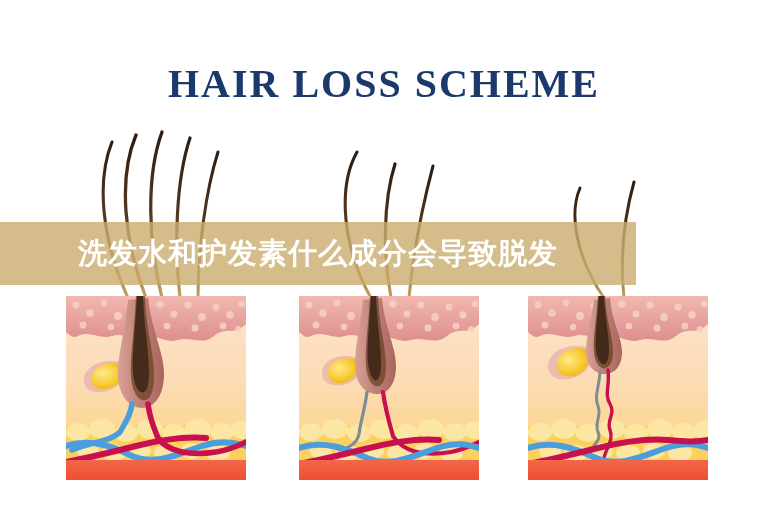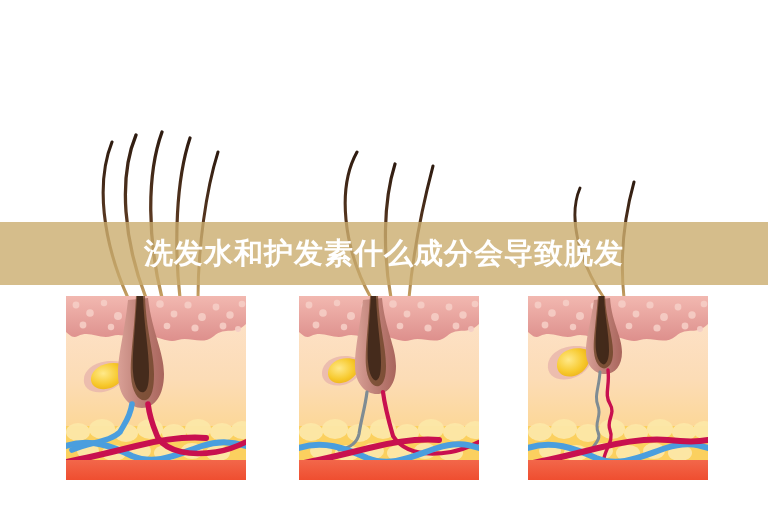--- a/index.html
+++ b/index.html
@@ -22,35 +22,36 @@
   .panel{position:absolute;top:130px;width:180px;height:350px;}
   .panel.p1{left:66px;}
   .panel.p2{left:299px;}
   .panel.p3{left:528px;}
 
   .hairzone{position:absolute;left:0;top:0;width:180px;height:168px;overflow:visible;}
   .skin{position:absolute;left:0;top:166px;width:180px;height:184px;overflow:hidden;}
 
   
   .banner{
-    position:absolute;left:0;top:222px;width:768px;height:63px;
+    position:absolute;left:0;top:222px;width:636px;height:63px;
     background:rgba(203,172,110,0.80);
     display:flex;align-items:center;justify-content:center;text-align:right;
   }
   .banner-text{
     font-family:"DejaVu Sans","Liberation Sans",sans-serif;
     font-weight:700;font-size:29px;color:#ffffff;letter-spacing:1px;
     white-space:nowrap;line-height:1;
   }
 </style>
 </head>
 <body>
 
 <div id="stage">
 
+  <div class="title">HAIR LOSS SCHEME</div>
 
   <div class="panels">
 
     <div class="panel p1">
       <div class="hairzone">
         <svg width="180" height="170" viewBox="0 0 180 170">
           <defs>
             <linearGradient id="hg1" x1="0" y1="0" x2="0" y2="1">
               <stop offset="0" stop-color="#2e1b10"></stop>
               <stop offset="0.55" stop-color="#5d3b22"></stop>

